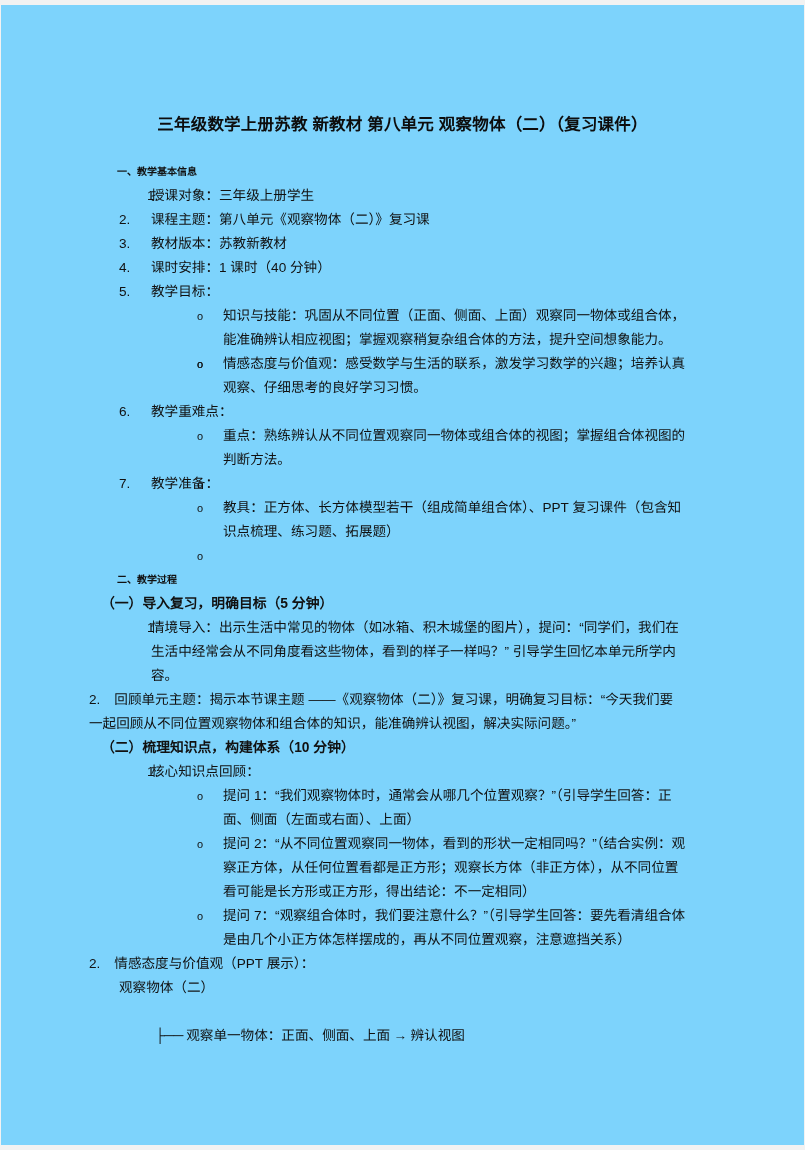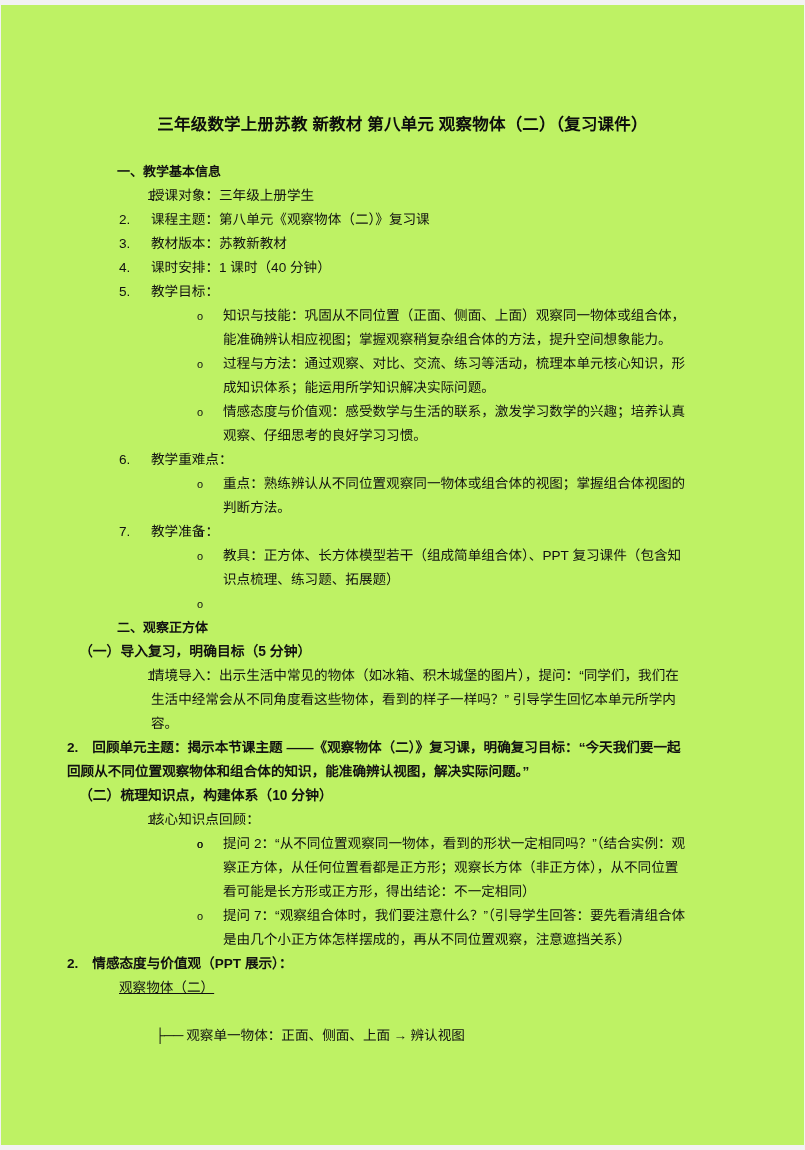--- a/index.html
+++ b/index.html
@@ -8,21 +8,21 @@
     background: #f2f2f2;
   }
   body {
     font-family: "Liberation Sans", "DejaVu Sans", sans-serif;
   }
   .page {
     position: relative;
     width: 805px;
     height: 1150px;
     margin: 0 auto;
-    background: #bef264;
+    background: #7dd3fc;
     box-sizing: border-box;
     border-top: 5px solid #f2f2f2;
     border-bottom: 5px solid #f2f2f2;
     border-left: 1px solid #f2f2f2;
     border-right: 1px solid #f2f2f2;
     overflow: hidden;
   }
   .sheet {
     position: absolute;
     left: 0;
@@ -50,28 +50,28 @@
     font-size: 13.6px;
     line-height: 24px;
     box-sizing: border-box;
   }
 
   
   .h-roman {
     font-weight: bold;
     padding-left: 116px;
     padding-right: 118px;
-    font-size: 13px;
+    font-size: 10px;
     margin-top: 24px;
   }
 
   
   .h-paren {
     font-weight: bold;
-    padding-left: 78px;
+    padding-left: 100px;
     padding-right: 118px;
     font-size: 13.8px;
   }
 
   
   .num-row {
     position: relative;
     padding-left: 150px;
     padding-right: 118px;
   }
@@ -107,34 +107,32 @@
     position: absolute;
     left: 196px;
     top: 0;
     font-size: 11px;
     line-height: 24px;
   }
 
   
   .flow-row {
     position: relative;
-    padding-left: 66px;
+    padding-left: 88px;
     padding-right: 118px;
     text-indent: 0;
-    font-weight: bold;
   }
   .flow-row .lead {
     margin-right: 14px;
   }
 
   
   .plain {
     padding-left: 118px;
     padding-right: 118px;
-    text-decoration: underline;
   }
   .tree {
     padding-left: 134px;
     padding-right: 118px;
     white-space: pre;
     font-family: Liberation Serif, serif;
   }
   .tree .twig {
     letter-spacing: -0.5px;
   }
@@ -175,21 +173,20 @@
       <span class="marker">5.</span>
       <b class="lbl">教学目标</b><span>：</span>
     </div>
 
     <div class="blk bul-row">
       <span class="marker">o</span>
       <span>知识与技能：巩固从不同位置（正面、侧面、上面）观察同一物体或组合体，能准确辨认相应视图；掌握观察稍复杂组合体的方法，提升空间想象能力。</span>
     </div>
     <div class="blk bul-row">
       <span class="marker">o</span>
-      <span>过程与方法：通过观察、对比、交流、练习等活动，梳理本单元核心知识，形成知识体系；能运用所学知识解决实际问题。</span>
     </div>
     <div class="blk bul-row">
       <span class="marker">o</span>
       <span>情感态度与价值观：感受数学与生活的联系，激发学习数学的兴趣；培养认真观察、仔细思考的良好学习习惯。</span>
     </div>
 
     <div class="blk num-row">
       <span class="marker">6.</span>
       <b class="lbl">教学重难点</b><span>：</span>
     </div>
@@ -208,21 +205,21 @@
     </div>
 
     <div class="blk bul-row">
       <span class="marker">o</span>
       <span>教具：正方体、长方体模型若干（组成简单组合体）、PPT 复习课件（包含知识点梳理、练习题、拓展题）</span>
     </div>
     <div class="blk bul-row">
       <span class="marker">o</span>
     </div>
 
-    <div class="blk h-roman">二、观察正方体</div>
+    <div class="blk h-roman">二、教学过程</div>
 
     <div class="blk h-paren">（一）导入复习，明确目标（5 分钟）</div>
 
     <div class="blk num-row-in">
       <span class="marker">1.</span>
       <span>情境导入：出示生活中常见的物体（如冰箱、积木城堡的图片），提问：“同学们，我们在生活中经常会从不同角度看这些物体，看到的样子一样吗？” 引导学生回忆本单元所学内容。</span>
     </div>
 
     <div class="blk flow-row">
       <span class="lead">2.</span><span>回顾单元主题：揭示本节课主题 ——《观察物体（二）》复习课，明确复习目标：“今天我们要一起回顾从不同位置观察物体和组合体的知识，能准确辨认视图，解决实际问题。”</span>
@@ -230,20 +227,21 @@
 
     <div class="blk h-paren">（二）梳理知识点，构建体系（10 分钟）</div>
 
     <div class="blk num-row-in">
       <span class="marker">1.</span>
       <span>核心知识点回顾：</span>
     </div>
 
     <div class="blk bul-row">
       <span class="marker">o</span>
+      <span>提问 1：“我们观察物体时，通常会从哪几个位置观察？”（引导学生回答：正面、侧面（左面或右面）、上面）</span>
     </div>
     <div class="blk bul-row">
       <span class="marker">o</span>
       <span>提问   2：“从不同位置观察同一物体，看到的形状一定相同吗？”（结合实例：观察正方体，从任何位置看都是正方形；观察长方体（非正方体），从不同位置看可能是长方形或正方形，得出结论：不一定相同）</span>
     </div>
     <div class="blk bul-row">
       <span class="marker">o</span>
       <span>提问 7：“观察组合体时，我们要注意什么？”（引导学生回答：要先看清组合体是由几个小正方体怎样摆成的，再从不同位置观察，注意遮挡关系）</span>
     </div>
 

